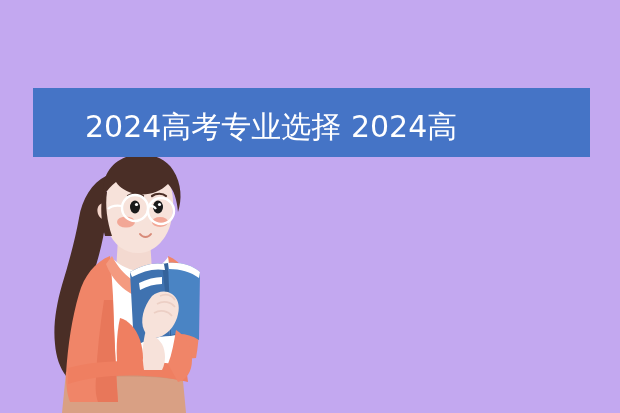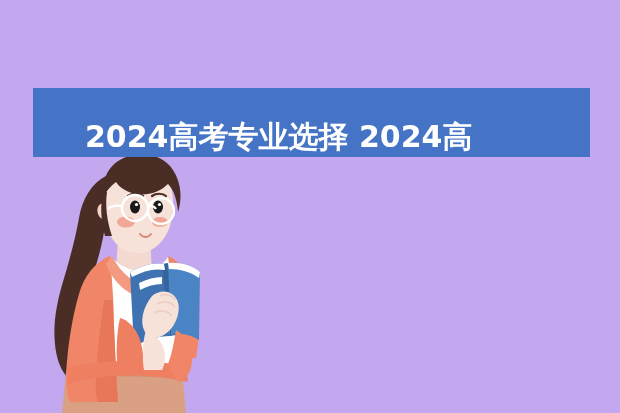--- a/index.html
+++ b/index.html
@@ -31,27 +31,27 @@
     left: 33px;
     top: 88px;
     width: 557px;
     height: 69px;
     background: #4574c6;
     z-index: 5;
   }
   #title-text {
     position: absolute;
     left: 85px;
-    top: 102px;
+    top: 92px;
     width: 500px;
     height: 83px;
     line-height: 69px;
     color: #ffffff;
     font-size: 30px;
-    font-weight: bold;
+    font-weight: normal;
     white-space: nowrap;
     letter-spacing: 0px;
     z-index: 6;
     font-family: "DejaVu Sans", "Liberation Sans", sans-serif;
   }
 </style>
 </head>
 <body>
 
 <div id="stage">

